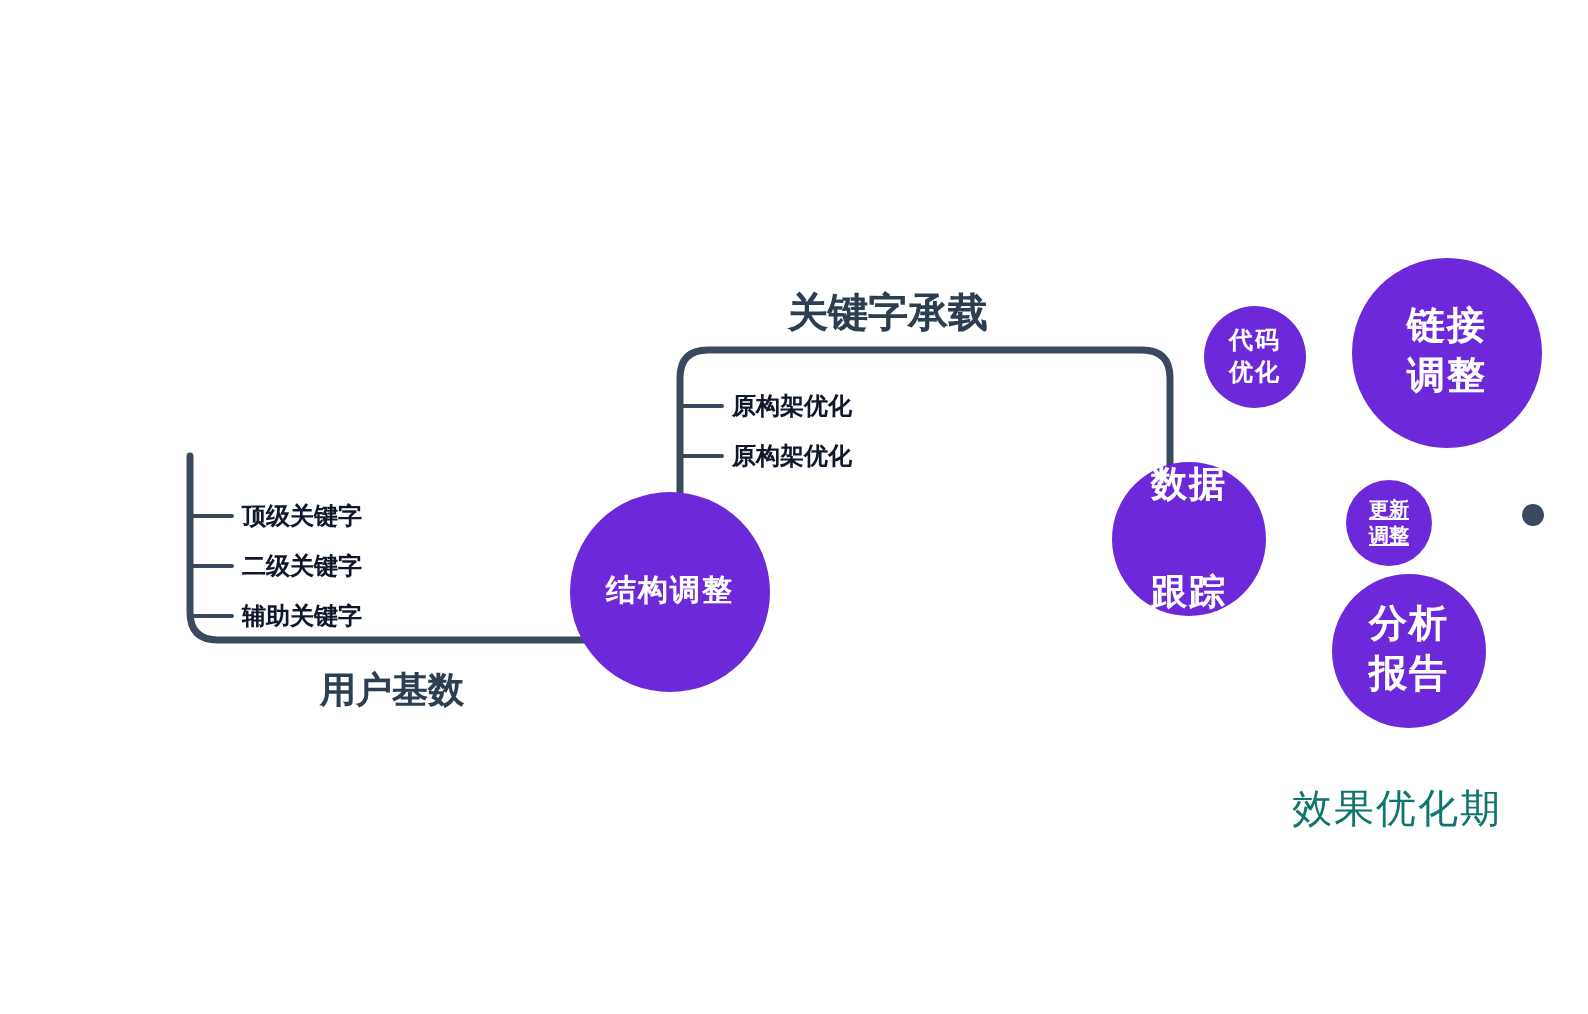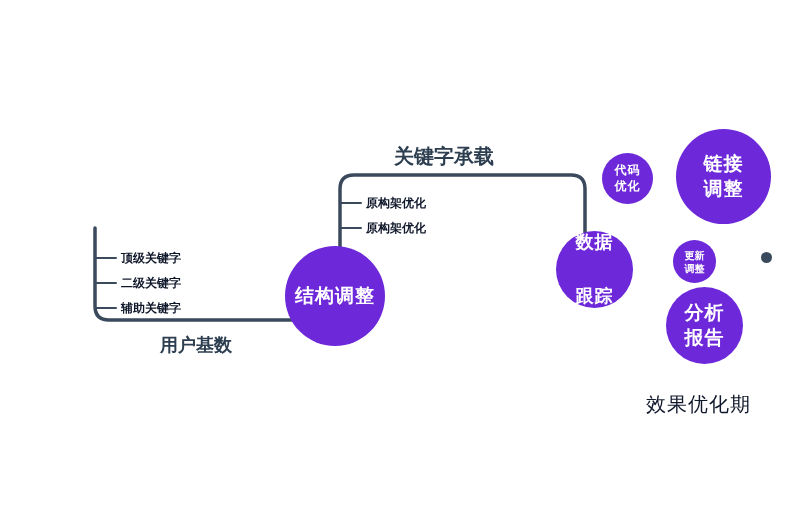--- a/index.html
+++ b/index.html
@@ -35,21 +35,21 @@
   .branch-label {
     position: absolute;
     color: #0f172a;
     font-size: 12px;
     font-weight: bold;
     white-space: nowrap;
     line-height: 14px;
   }
   .caption {
     position: absolute;
-    color: #0f172a;
+    color: #0f766e;
     font-family: Liberation Sans, sans-serif;
     font-size: 20px;
     white-space: nowrap;
     letter-spacing: 1px;
   }
   .dot {
     position: absolute;
     border-radius: 50%;
     background: #3a4a5c;
   }
@@ -68,40 +68,40 @@
     <path d="M 95 228 L 95 306 Q 95 320 109 320 L 294 320" fill="none" stroke="#3a4a5c" stroke-width="3.5" stroke-linecap="round"></path>
 
     <path d="M 340 252 L 340 189 Q 340 175 354 175 L 571 175 Q 585 175 585 189 L 585 236" fill="none" stroke="#3a4a5c" stroke-width="3.5" stroke-linecap="round"></path>
 
     <path d="M 95 258 L 116 258 M 95 283 L 116 283 M 95 308 L 116 308" fill="none" stroke="#3a4a5c" stroke-width="2" stroke-linecap="round"></path>
 
     <path d="M 340 203 L 361 203 M 340 228 L 361 228" fill="none" stroke="#3a4a5c" stroke-width="2" stroke-linecap="round"></path>
   </svg>
 
 
-  <div class="node" style="left:285px; top:246px; width:100px; height:100px; font-size:19px;">
+  <div class="node" style="left:285px; top:246px; width:100px; height:100px; font-size:15px;">
     <span>结构调整</span>
   </div>
 
   <div class="node" style="left:556px; top:231px; width:77px; height:77px; font-size:18px;justify-content:space-between;">
     <span>数据</span>
     <span>跟踪</span>
   </div>
 
   <div class="node" style="left:602px; top:153px; width:51px; height:51px; font-size:12px;">
     <span>代码</span>
     <span>优化</span>
   </div>
 
   <div class="node" style="left:676px; top:129px; width:95px; height:95px; font-size:19px;">
     <span>链接</span>
     <span>调整</span>
   </div>
 
-  <div class="node" style="left:673px; top:240px; width:43px; height:43px; font-size:10px; letter-spacing:0;">
+  <div class="node" style="left:673px; top:240px; width:43px; height:43px; font-size:10px; letter-spacing:0;text-decoration:underline;">
     <span>更新</span>
     <span>调整</span>
   </div>
 
   <div class="dot" style="left:761px; top:252px; width:11px; height:11px;"></div>
 
   <div class="node" style="left:666px; top:287px; width:77px; height:77px; font-size:19px;">
     <span>分析</span>
     <span>报告</span>
   </div>

